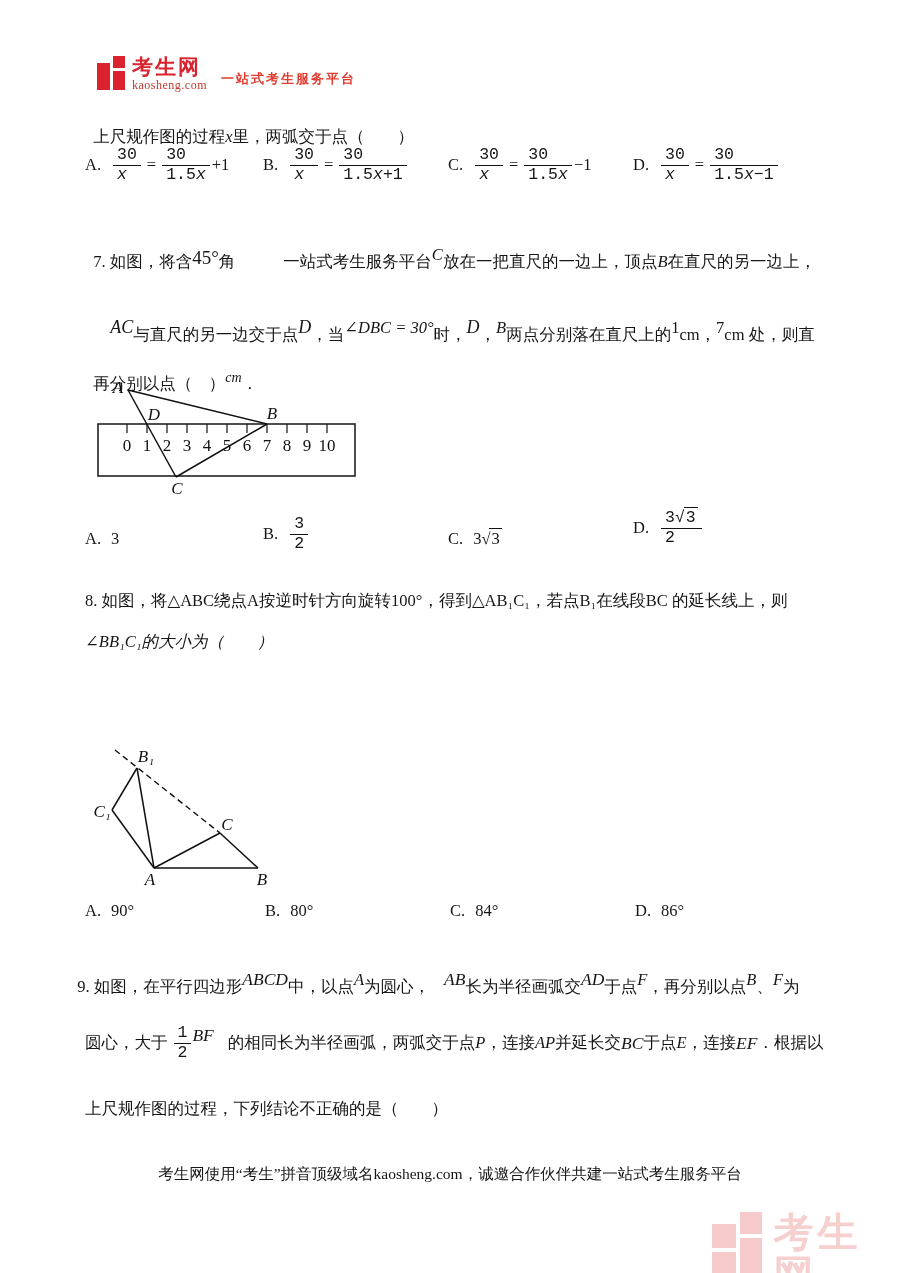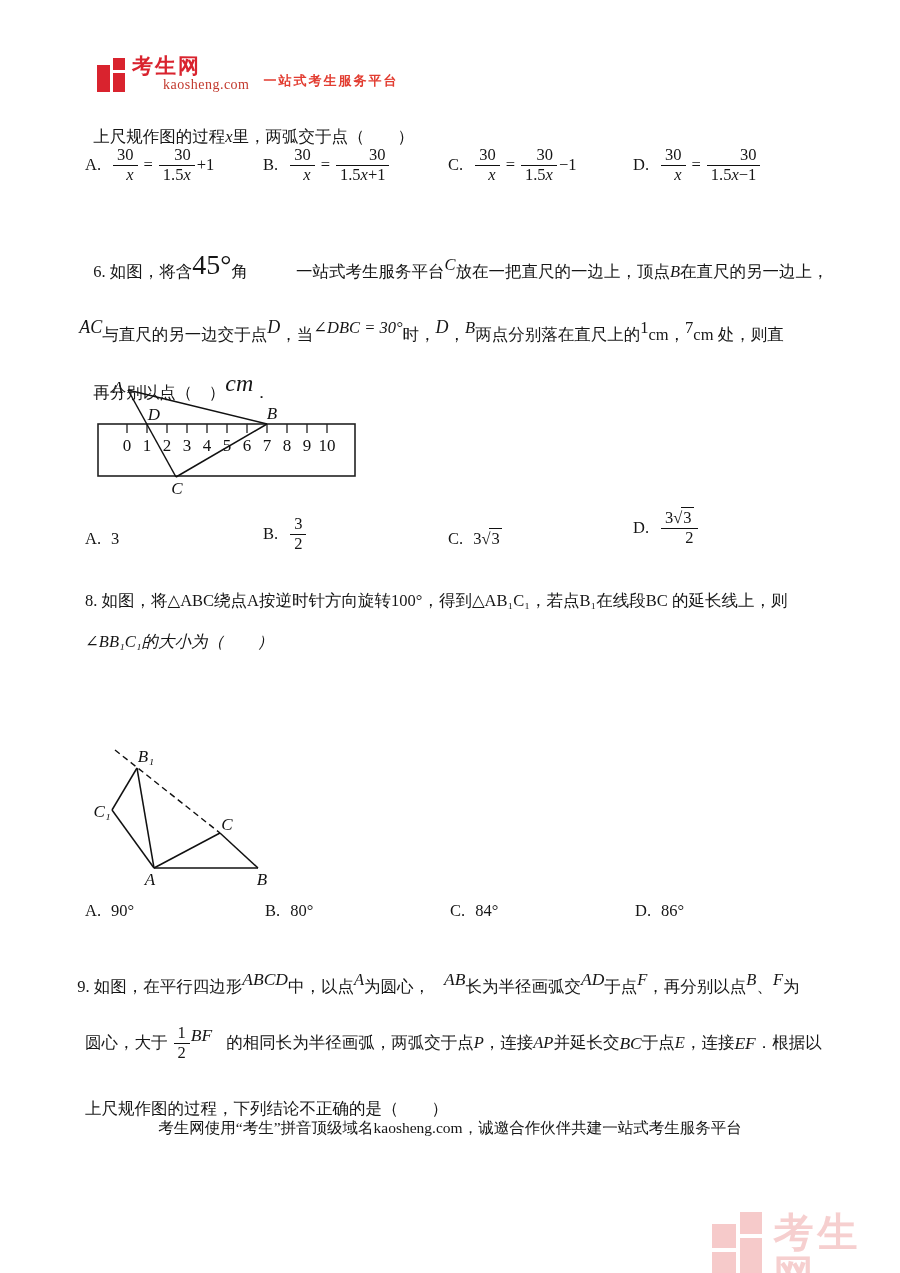--- a/index.html
+++ b/index.html
@@ -5,50 +5,50 @@
   html,body{margin:0;padding:0;}
   body{
     width:900px;height:1273px;position:relative;background:#ffffff;
     font-family:"Liberation Serif","DejaVu Serif",serif;color:#161616;
     overflow:hidden;
   }
   .abs{position:absolute;}
   .line{position:absolute;font-size:16.5px;white-space:pre-wrap;line-height:1.5;}
   .math{font-style:italic;}
   .sup{position:relative;top:-7px;}
-  .deg{font-size:28px;position:relative;top:-3px;}
+  .deg{font-size:19px;position:relative;top:-3px;}
   .gap{display:inline-block;width:48px;}
   .smallgap{display:inline-block;width:14px;}
 
   
-  .frac{display:inline-block;text-align:right;vertical-align:middle;margin:0 2px;line-height:1.15;}
+  .frac{display:inline-block;text-align:left;vertical-align:middle;margin:0 2px;line-height:1.15;font-family:Liberation Mono, monospace;}
   .frac .fnum{display:block;border-bottom:1.3px solid #111;padding:0 4px;}
   .frac .fden{display:block;padding:0 4px;}
   .eq{margin:0 4px;}
 
   
   .rsign{margin-right:-1px;}
   .radicand{border-top:1.3px solid #111;padding:0 2px;}
 
   
   .opt-row{position:absolute;left:0;width:900px;}
   .opt{position:absolute;display:inline-flex;align-items:center;font-size:16.5px;}
   .opt .olabel{margin-right:10px;}
 
   
   .logo{position:absolute;left:97px;top:56px;display:flex;align-items:flex-end;}
   .logo-icon{position:relative;width:30px;height:36px;}
   .logo-icon .b{position:absolute;background:#d9232e;}
   .logo-text{margin-left:5px;}
   .logo-brand{font-size:21px;font-weight:bold;color:#d9232e;letter-spacing:2px;line-height:1;}
-  .logo-domain{font-size:14px;color:#c2392e;letter-spacing:.5px;line-height:1.2;margin-left:31px;}
+  .logo-domain{font-size:12px;color:#c2392e;letter-spacing:.5px;line-height:1.2;}
   .logo-tagline{margin-left:14px;font-size:13px;font-weight:bold;color:#e23c30;letter-spacing:2px;padding-bottom:4px;}
 
   
-  .footer{position:absolute;left:0;top:1118px;width:900px;text-align:center;font-size:15.5px;}
+  .footer{position:absolute;left:0;top:1164px;width:900px;text-align:center;font-size:15.5px;}
 
   
   .watermark{position:absolute;left:712px;top:1212px;display:flex;align-items:flex-start;}
   .wm-icon{position:relative;width:56px;height:61px;}
   .wm-icon .b{position:absolute;background:#f6caca;}
   .wm-text{margin-left:8px;}
   .wm-brand{font-size:40px;font-weight:bold;color:#f6cfcf;letter-spacing:4px;line-height:1.05;}
 
   svg text{font-family:"Liberation Serif","DejaVu Serif",serif;}
   .figlabel{font-style:italic;font-size:17px;fill:#111;}
@@ -123,27 +123,27 @@
     <span class="eq">=</span>
     <span class="frac">
         <span class="fnum">30</span>
         <span class="fden"><span>1.5</span><span class="math">x</span><span>−1</span></span>
       </span>
     <span></span>
   </span>
 </div>
 
 <div class="line" style="left:85px;top:222px;">
-  <span>6. 如图，将含</span><span class="deg">45°</span><span>角</span><span class="gap"></span><span>一站式考生服务平台</span><span class="math sup">C</span><span>放在一把直尺的一边上，顶点</span><span class="math">B</span><span>在直尺的另一边上，</span>
-</div>
-<div class="line" style="left:71px;top:296px;">
+  <span>7. 如图，将含</span><span class="deg">45°</span><span>角</span><span class="gap"></span><span>一站式考生服务平台</span><span class="math sup">C</span><span>放在一把直尺的一边上，顶点</span><span class="math">B</span><span>在直尺的另一边上，</span>
+</div>
+<div class="line" style="left:102px;top:296px;">
   <span class="math sup" style="font-size:18px;">AC</span><span>与直尺的另一边交于点</span><span class="math sup" style="font-size:18px;">D</span><span>，当</span><span class="math sup">∠DBC = 30°</span><span>时，</span><span class="math sup" style="font-size:18px;">D</span><span>，</span><span class="math sup">B</span><span>两点分别落在直尺上的</span><span class="sup">1</span><span>cm，</span><span class="sup">7</span><span>cm 处，则直</span>
 </div>
 <div class="line" style="left:85px;top:347px;">
-  <span>再分别以点（　）</span><span class="math sup" style="font-size:24px;text-align:right;">cm</span><span>．</span>
+  <span>再分别以点（　）</span><span class="math sup" style="font-size:14px;text-align:right;">cm</span><span>．</span>
 </div>
 
 <svg class="abs" style="left:95px;top:376px;" width="265" height="122" viewBox="0 0 265 122">
   <rect x="3" y="48" width="257" height="52" fill="none" stroke="#222" stroke-width="1.6"></rect>
 
   <g stroke="#222" stroke-width="1.3">
     <line x1="32" y1="48" x2="32" y2="57"></line>
       <line x1="52" y1="48" x2="52" y2="57"></line>
     <line x1="72" y1="48" x2="72" y2="57"></line>
       <line x1="92" y1="48" x2="92" y2="57"></line>

